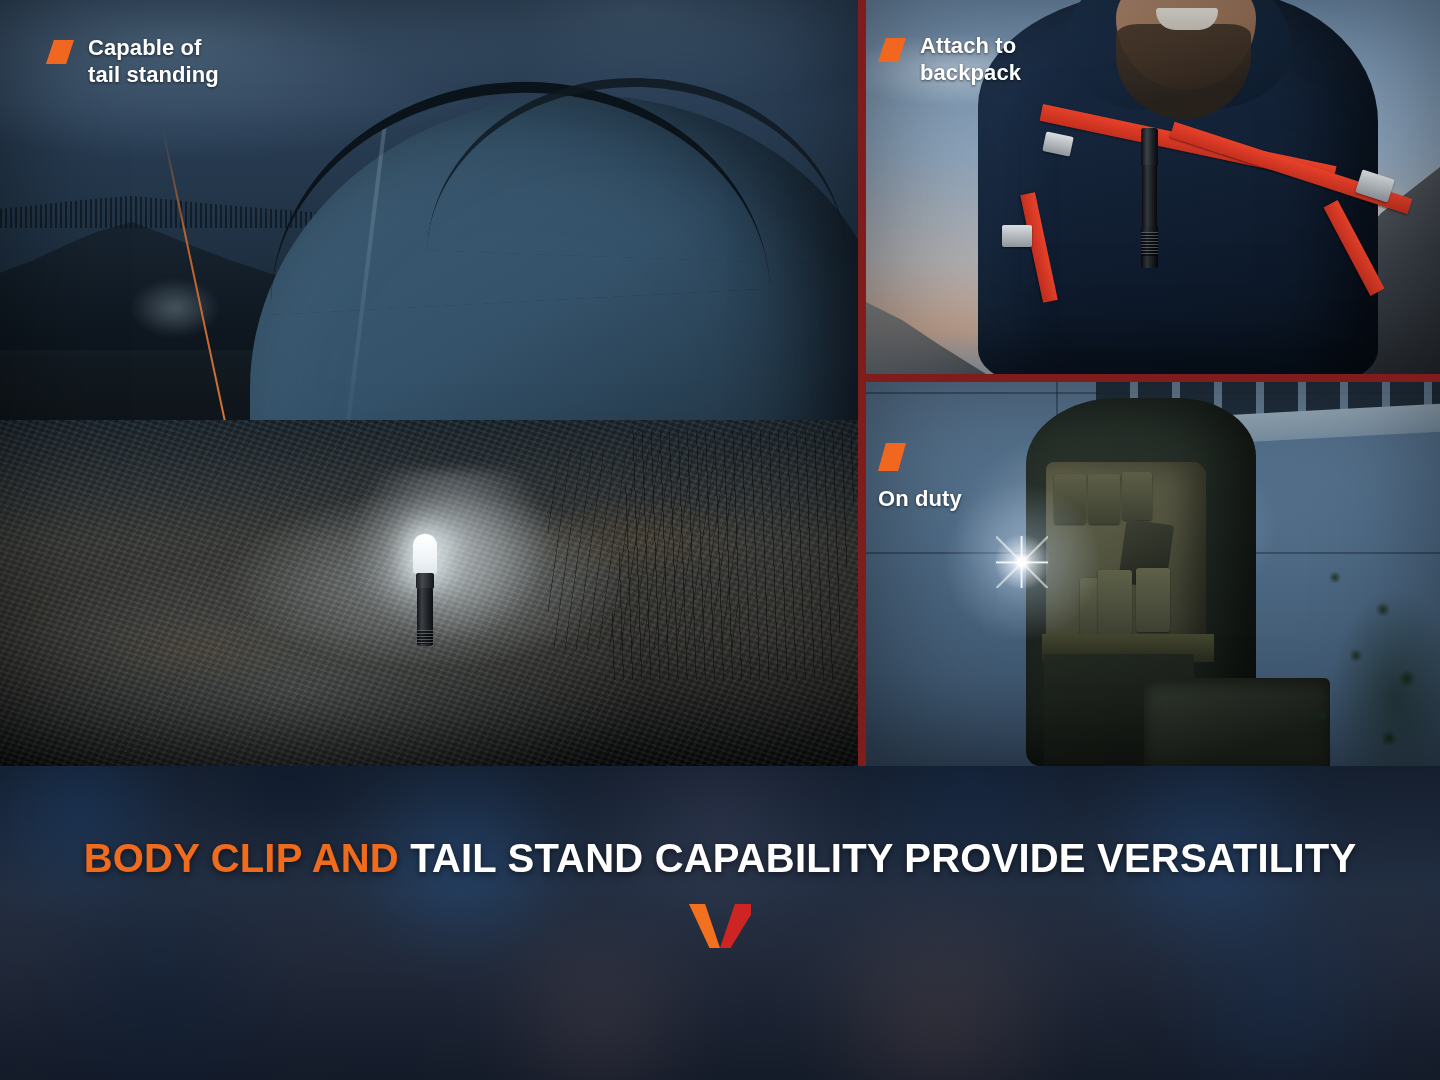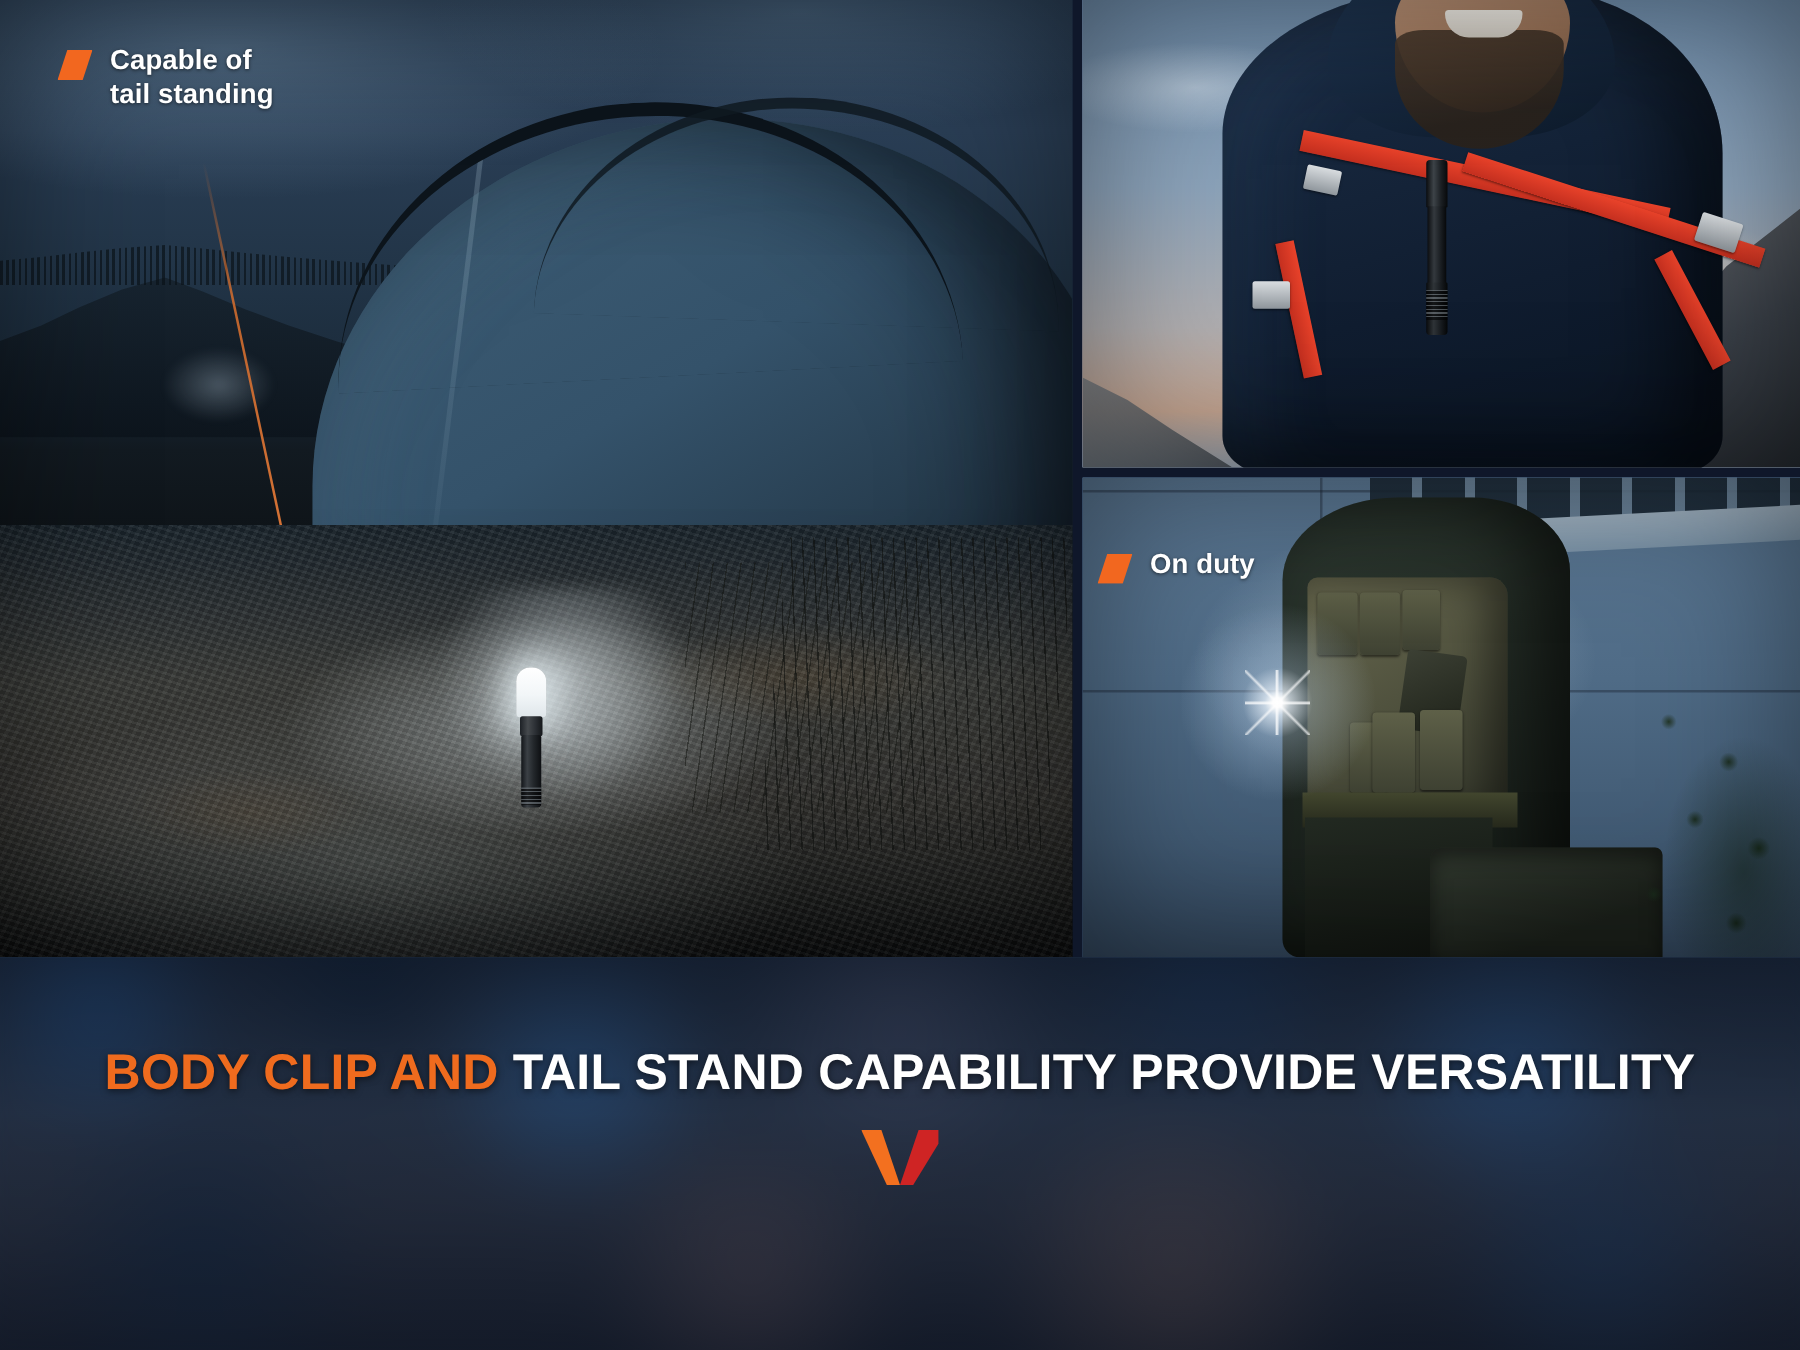--- a/index.html
+++ b/index.html
@@ -2,21 +2,21 @@
 <html><head>
 <meta charset="utf-8">
 <style>
   * { margin:0; padding:0; box-sizing:border-box; }
   html,body { width:1440px; height:1080px; overflow:hidden; background:#0a0d12;
               font-family:"Liberation Sans", sans-serif; }
 
   .page { position:relative; width:1440px; height:1080px; background:#05070a; }
 
   
-  .collage { position:absolute; left:0; top:0; width:1440px; height:766px; background:#0f172a; }
+  .collage { position:absolute; left:0; top:0; width:1440px; height:766px; background:#7f1d1d; }
 
   .panel { position:absolute; overflow:hidden; }
 
   
   .panel-tent { left:0; top:0; width:858px; height:766px;
     background:
       radial-gradient(ellipse 420px 200px at 430px 560px, rgba(190,205,215,0.55), rgba(190,205,215,0) 62%),
       linear-gradient(to bottom, #1d2f46 0%, #213449 24%, #1a2c3e 38%, #121a21 47%, #0d1216 58%, #0a0d10 100%);
   }
   .sky {
@@ -288,21 +288,21 @@
     width:28px; height:24px; flex:0 0 28px; margin-top:6px;
     background:#f2671f;
     clip-path: polygon(28% 0%, 100% 0%, 72% 100%, 0% 100%);
   }
   .label-text {
     color:#ffffff; font-size:22px; font-weight:bold; line-height:1.24;
     letter-spacing:.1px; text-shadow:0 1px 3px rgba(0,0,0,.6); white-space:pre-line;
   }
   .label-tail { left:46px; top:34px; }
   .label-backpack { left:878px; top:32px; }
-  .label-duty { left:878px; top:437px; }
+  .label-duty { left:878px; top:437px;flex-direction:column; }
 
   
   .banner { position:absolute; left:0; top:766px; width:1440px; height:314px; overflow:hidden;
     background:#23324a; }
   .bokeh { position:absolute; inset:-40px;
     background:
       radial-gradient(circle 150px at 120px 80px, rgba(36,72,118,.95), rgba(36,72,118,0) 70%),
       radial-gradient(circle 120px at 330px 50px, rgba(20,38,62,.9), rgba(20,38,62,0) 70%),
       radial-gradient(circle 170px at 500px 130px, rgba(44,88,140,.75), rgba(44,88,140,0) 70%),
       radial-gradient(circle 190px at 760px 90px, rgba(66,76,104,.7), rgba(66,76,104,0) 70%),
@@ -413,20 +413,25 @@
       <div class="duty-bush"></div>
       <div class="panel-vignette"></div>
     </div>
 
     <div class="label label-tail">
       <span class="slash"></span>
       <span class="label-text">Capable of
 tail standing</span>
     </div>
 
+    <div class="label label-backpack">
+      <span class="slash"></span>
+      <span class="label-text">Attach to
+backpack</span>
+    </div>
 
     <div class="label label-duty">
       <span class="slash"></span>
       <span class="label-text">On duty</span>
     </div>
   </div>
 
   <div class="banner">
     <div class="bokeh"></div>
     <div class="banner-dark"></div>

